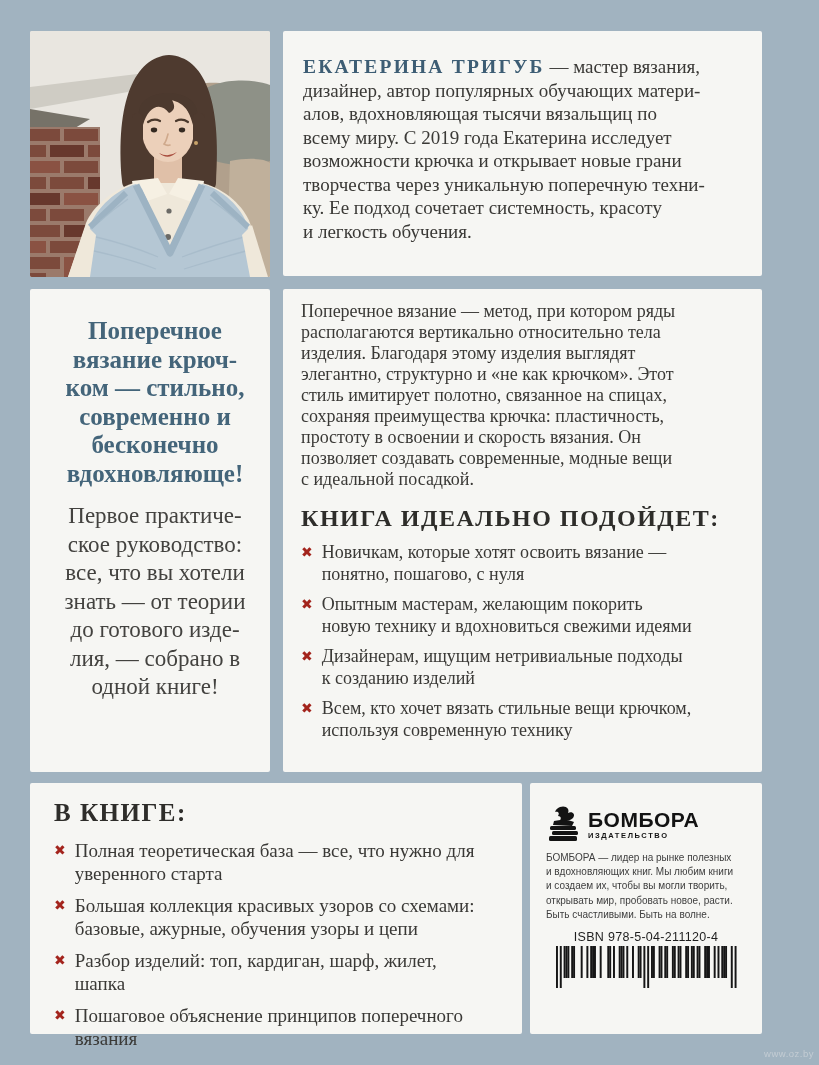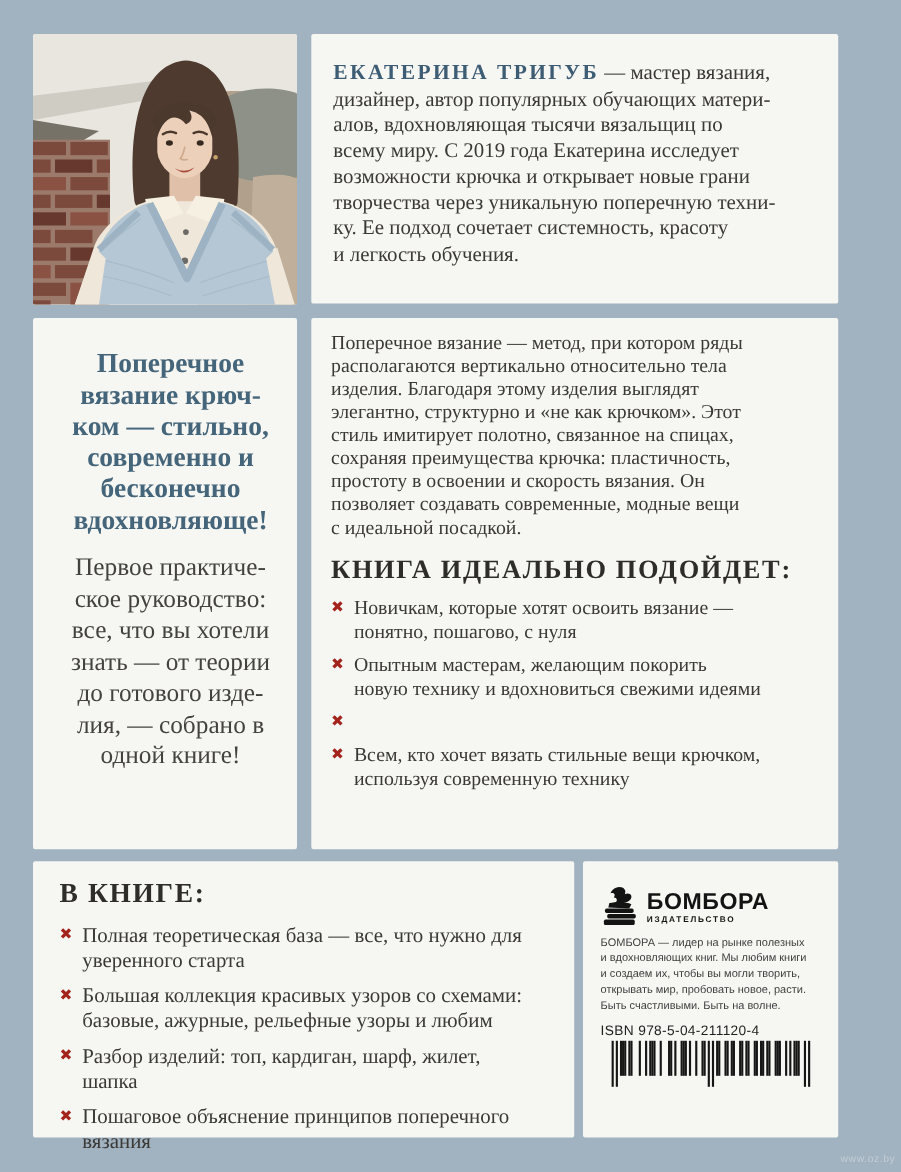--- a/index.html
+++ b/index.html
@@ -39,21 +39,21 @@
   .contents-panel li{margin-bottom:11px;}
   .contents-panel .xmark{line-height:23px;}
 
   .publisher-panel{left:530px;top:783px;width:232px;height:251px;padding:13px 16px 10px 16px;font-family:"Liberation Sans",sans-serif;}
   .tagline{font-family:"Liberation Serif",serif;font-weight:bold;font-size:11px;line-height:14.5px;color:var(--navy);letter-spacing:.4px;}
   .logo-row{display:flex;align-items:center;margin-top:9px;}
   .logo-mark{width:36px;height:38px;flex:0 0 auto;margin-right:6px;}
   .logo-name{font-weight:bold;font-size:21px;letter-spacing:.5px;color:#131313;line-height:21px;}
   .logo-sub{font-weight:bold;font-size:7.5px;letter-spacing:1.6px;color:#131313;margin-top:1px;}
   .blurb{font-size:10px;line-height:14.2px;color:#3e3e3e;margin-top:8px;}
-  .isbn{font-size:12.5px;color:#1e1e1e;margin-top:8px;letter-spacing:.3px;}
+  .isbn{font-size:12.5px;color:#1e1e1e;text-align:center;margin-top:8px;letter-spacing:.3px;}
   .barcode-wrap{position:relative;width:196px;height:48px;margin:2px auto 0 auto;}
 
   .watermark{position:absolute;right:5px;bottom:6px;font-family:"Liberation Sans",sans-serif;font-size:9.5px;color:var(--wm);letter-spacing:.5px;}
 </style>
 </head>
 <body>
 
 <div class="page">
 
   <div class="photo">
@@ -188,41 +188,43 @@
           <span class="xtext pre">Новичкам, которые хотят освоить вязание —
 понятно, пошагово, с нуля</span>
         </li>
       <li>
           <span class="xmark">✖</span>
           <span class="xtext pre">Опытным мастерам, желающим покорить
 новую технику и вдохновиться свежими идеями</span>
         </li>
       <li>
           <span class="xmark">✖</span>
+          <span class="xtext pre">Дизайнерам, ищущим нетривиальные подходы
+к созданию изделий</span>
         </li>
       <li>
           <span class="xmark">✖</span>
           <span class="xtext pre">Всем, кто хочет вязать стильные вещи крючком,
 используя современную технику</span>
         </li>
     </ul>
   </section>
 
   <section class="panel contents-panel">
     <h3 class="list-head">В КНИГЕ:</h3>
     <ul class="xlist">
       <li>
           <span class="xmark">✖</span>
           <span class="xtext pre">Полная теоретическая база — все, что нужно для
 уверенного старта</span>
         </li>
       <li>
           <span class="xmark">✖</span>
           <span class="xtext pre">Большая коллекция красивых узоров со схемами:
-базовые, ажурные, рельефные узоры и любим</span>
+базовые, ажурные, обучения узоры и цепи</span>
         </li>
       <li>
           <span class="xmark">✖</span>
           <span class="xtext pre">Разбор изделий: топ, кардиган, шарф, жилет,
 шапка</span>
         </li>
       <li>
           <span class="xmark">✖</span>
           <span class="xtext pre">Пошаговое объяснение принципов поперечного
 вязания</span>

